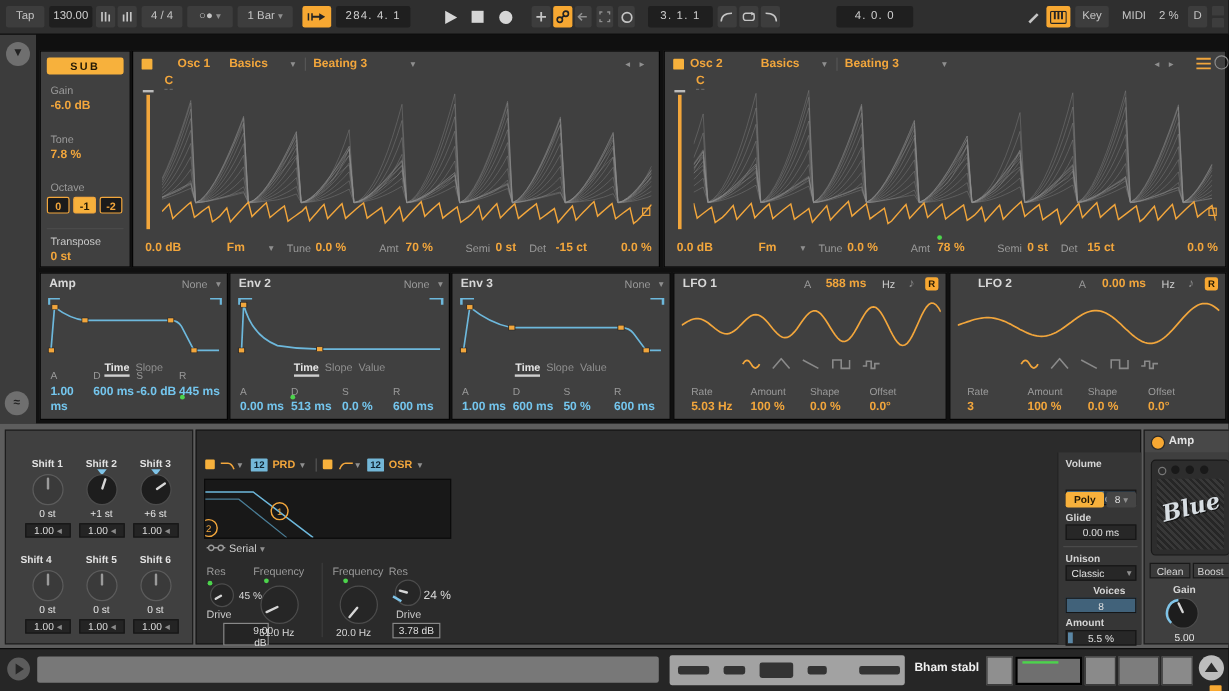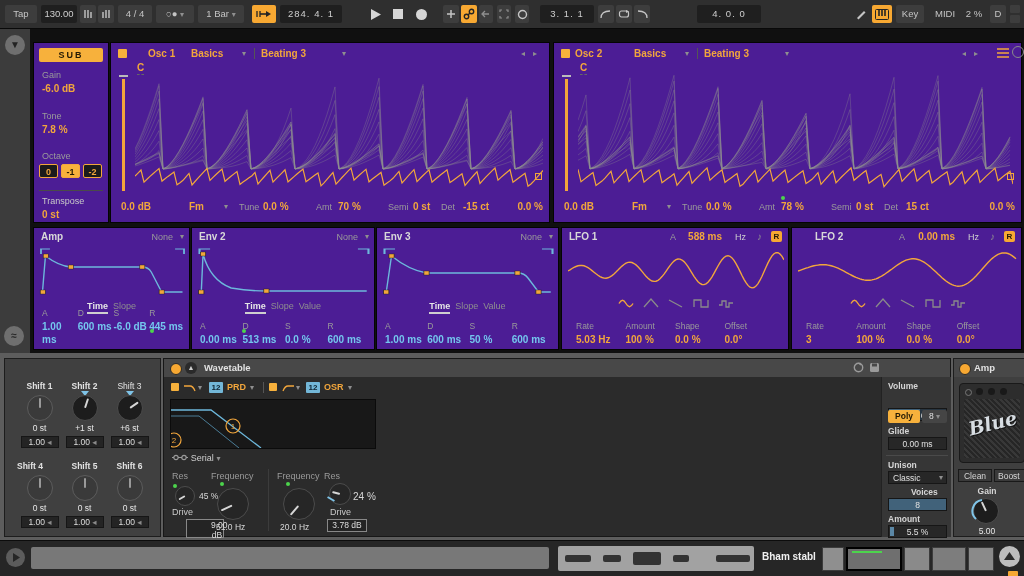--- a/index.html
+++ b/index.html
@@ -10,21 +10,21 @@
   
   #toolbar{position:absolute;left:0;top:0;width:1024px;height:28px;background:#2f2f2f;border-bottom:1px solid #090909;}
   .tbb{position:absolute;top:5px;height:18px;background:#3d3d3d;border-radius:2px;color:#c5c5c5;
        font-size:9.5px;line-height:18px;text-align:center;white-space:nowrap;}
   .tbd{position:absolute;top:5px;height:18px;background:#1f1f1f;border-radius:2px;color:#cfcfcf;
        font-size:9.5px;line-height:18px;text-align:center;letter-spacing:1px;}
   .tbi{position:absolute;top:5px;height:18px;width:16px;background:#3d3d3d;border-radius:2px;
        display:flex;align-items:center;justify-content:center;}
   .tbi.on{background:#f7a832;}
   
-  .panel{position:absolute;background:#4c1d95;border:1px solid #040404;box-sizing:border-box;}
+  .panel{position:absolute;background:#404040;border:1px solid #040404;box-sizing:border-box;}
   .lbl{color:#9a9a9a;font-size:9px;}
   .oval{color:#f2a63c;font-weight:bold;font-size:10px;}
   .bval{color:#74c6ee;font-weight:bold;font-size:10px;}
   .wlbl{color:#d8d8d8;font-weight:bold;font-size:10px;}
   .dd{color:#8f8f8f;font-size:8px;}
   .rail{position:absolute;left:0;top:29px;width:30px;height:324px;background:#3c3c3c;}
   .railcirc{position:absolute;width:20px;height:20px;border-radius:50%;background:#6f6f6f;color:#222;
             text-align:center;line-height:20px;font-size:10px;font-weight:bold;}
   
   .octbtn{position:absolute;width:19px;height:14px;border:1px solid #f2a63c;border-radius:2px;color:#f2a63c;
@@ -515,21 +515,21 @@
       <div class="valbox" style="left:16px;top:77px;width:38px;height:12px;"><span>1.00</span> <span style="color:#8a8a8a;">◂</span></div>
 
       <div class="abs" style="left:57px;top:22px;width:45px;text-align:center;color:#e2e2e2;font-size:8.5px;font-weight:bold;">Shift 2</div>
       <div class="bluetri" style="left:76px;top:32px;"></div>
       <div class="knob" style="left:67px;top:36px;width:26px;height:26px;background:#1d1d1d;">
           <div class="ptr" style="top:2px;height:10px;transform-origin:1px 10px;transform:rotate(18deg);"></div>
         </div>
       <div class="abs" style="left:57px;top:64px;width:45px;text-align:center;color:#e8e8e8;font-size:8.5px;">+1 st</div>
       <div class="valbox" style="left:61px;top:77px;width:38px;height:12px;"><span>1.00</span> <span style="color:#8a8a8a;">◂</span></div>
 
-      <div class="abs" style="left:102px;top:22px;width:45px;text-align:center;color:#e2e2e2;font-size:8.5px;font-weight:normal;">Shift 3</div>
+      <div class="abs" style="left:102px;top:22px;width:45px;text-align:center;color:#e2e2e2;font-size:8.5px;font-weight:bold;">Shift 3</div>
       <div class="bluetri" style="left:121px;top:32px;"></div>
       <div class="knob" style="left:112px;top:36px;width:26px;height:26px;background:#1d1d1d;">
           <div class="ptr" style="top:2px;height:10px;transform-origin:1px 10px;transform:rotate(55deg);"></div>
         </div>
       <div class="abs" style="left:102px;top:64px;width:45px;text-align:center;color:#e8e8e8;font-size:8.5px;">+6 st</div>
       <div class="valbox" style="left:106px;top:77px;width:38px;height:12px;"><span>1.00</span> <span style="color:#8a8a8a;">◂</span></div>
 
       <div class="abs" style="left:12px;top:102px;width:45px;text-align:left;color:#e2e2e2;font-size:8.5px;font-weight:bold;">Shift 4</div>
       <div class="knob dim" style="left:22px;top:116px;width:26px;height:26px;">
           <div class="ptr" style="top:2px;height:10px;transform-origin:1px 10px;transform:rotate(0deg);"></div>
@@ -546,33 +546,20 @@
 
       <div class="abs" style="left:102px;top:102px;width:45px;text-align:center;color:#e2e2e2;font-size:8.5px;font-weight:bold;">Shift 6</div>
       <div class="knob dim" style="left:112px;top:116px;width:26px;height:26px;">
           <div class="ptr" style="top:2px;height:10px;transform-origin:1px 10px;transform:rotate(0deg);"></div>
         </div>
       <div class="abs" style="left:102px;top:144px;width:45px;text-align:center;color:#e8e8e8;font-size:8.5px;">0 st</div>
       <div class="valbox" style="left:106px;top:157px;width:38px;height:12px;"><span>1.00</span> <span style="color:#8a8a8a;">◂</span></div>
     </div>
 
     <div class="abs" style="left:163px;top:5px;width:788px;height:179px;background:#2b2b2b;border:1px solid #171717;box-sizing:border-box;">
-      <div class="dev-title">
-        <span class="oncirc" style="left:6px;top:4px;"></span>
-        <span class="abs" style="left:21px;top:3px;width:12px;height:12px;border-radius:50%;background:#2a2a2a;color:#cfcfcf;font-size:7px;text-align:center;line-height:12px;">▲</span>
-        <span class="abs" style="left:40px;top:0;">Wavetable</span>
-        <svg class="abs" style="right:86px;top:3px;" width="11" height="11">
-            <circle cx="5.5" cy="5.5" r="4.2" fill="none" stroke="#9a9a9a" stroke-width="1.4"></circle>
-            <path d="M5.5,1 L8,3" stroke="#9a9a9a" stroke-width="1.2"></path>
-          </svg>
-        <svg class="abs" style="right:70px;top:3px;" width="11" height="11">
-            <rect x="1" y="1" width="9" height="9" rx="1.5" fill="#9a9a9a"></rect>
-            <rect x="3" y="1.5" width="5" height="3" fill="#484848"></rect>
-          </svg>
-      </div>
 
       <div class="abs" style="left:7px;top:24px;width:8px;height:8px;background:#f7b13c;border-radius:1px;"></div>
       <svg class="abs" style="left:19px;top:24px;" width="14" height="9">
           <path d="M1,3 H7 Q10,3 12,8" stroke="#f2a63c" stroke-width="1.3" fill="none"></path>
         </svg>
       <div class="abs dd" style="left:34px;top:24px;">▾</div>
       <div class="abs" style="left:45px;top:23px;width:14px;height:11px;background:#73b7d8;color:#0f2330;font-size:8px;font-weight:bold;text-align:center;line-height:11px;border-radius:1px;">12</div>
       <div class="abs oval" style="left:63px;top:23px;font-size:9px;">PRD</div>
       <div class="abs dd" style="left:86px;top:24px;">▾</div>
       <div class="abs" style="left:99px;top:23px;width:1px;height:11px;background:#555;"></div>

